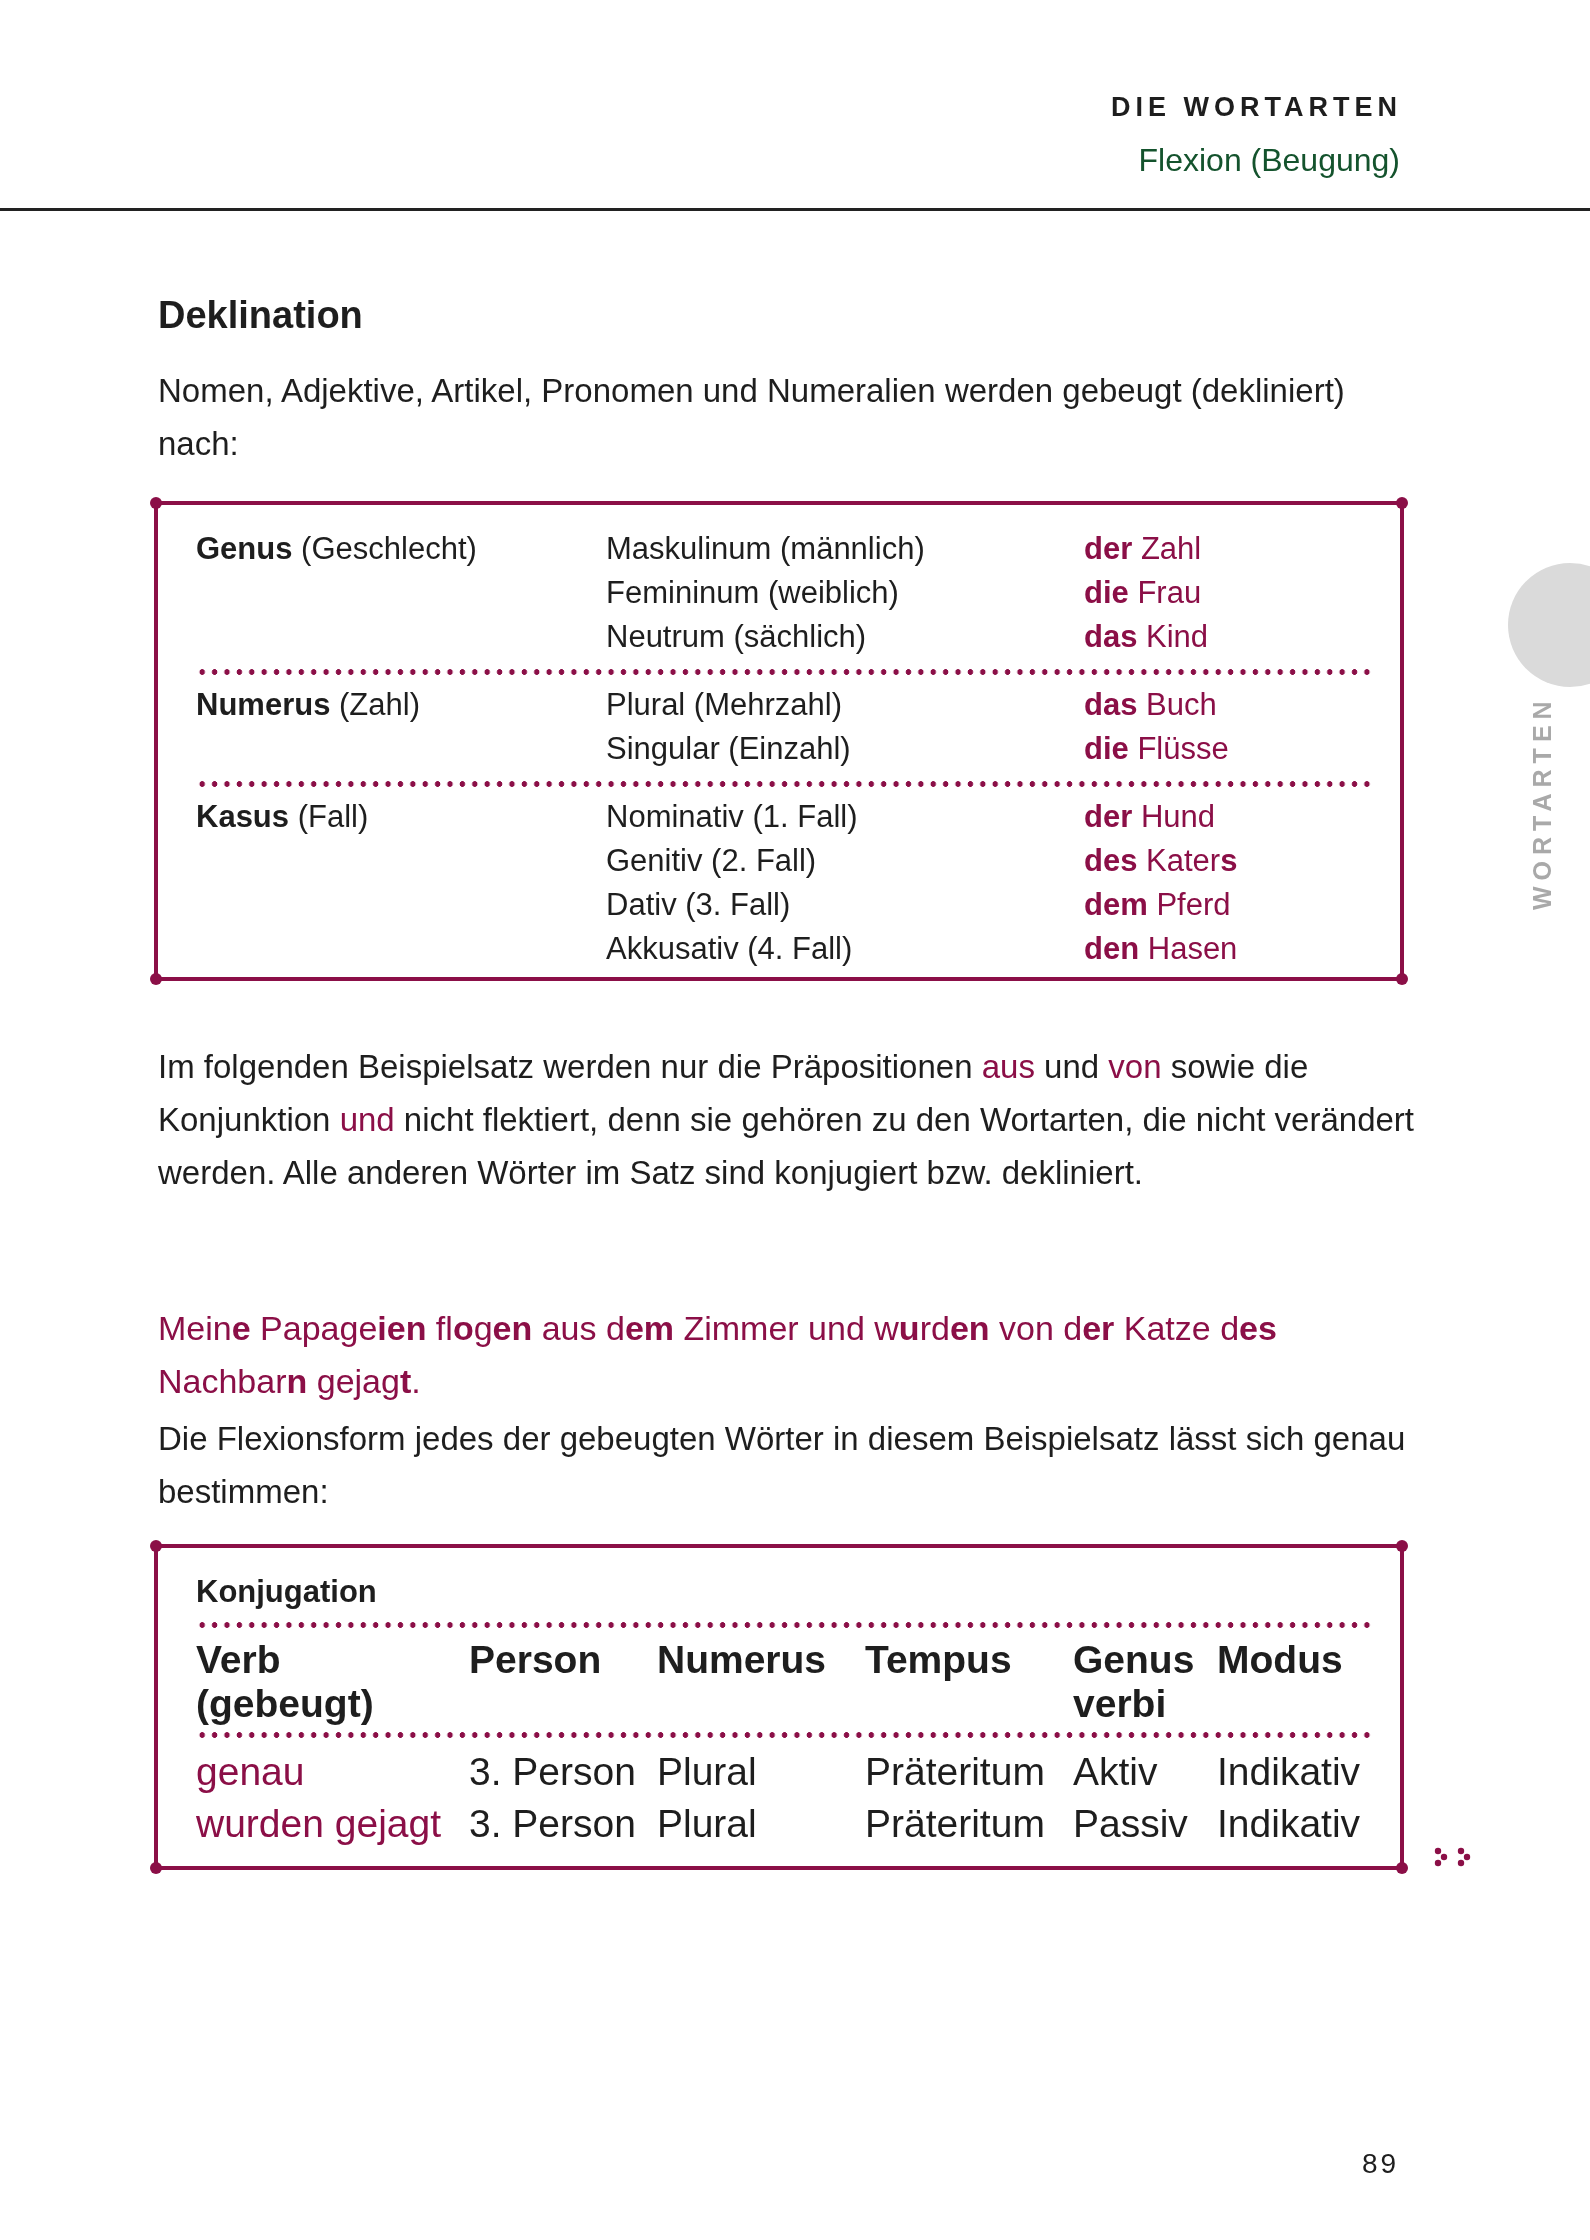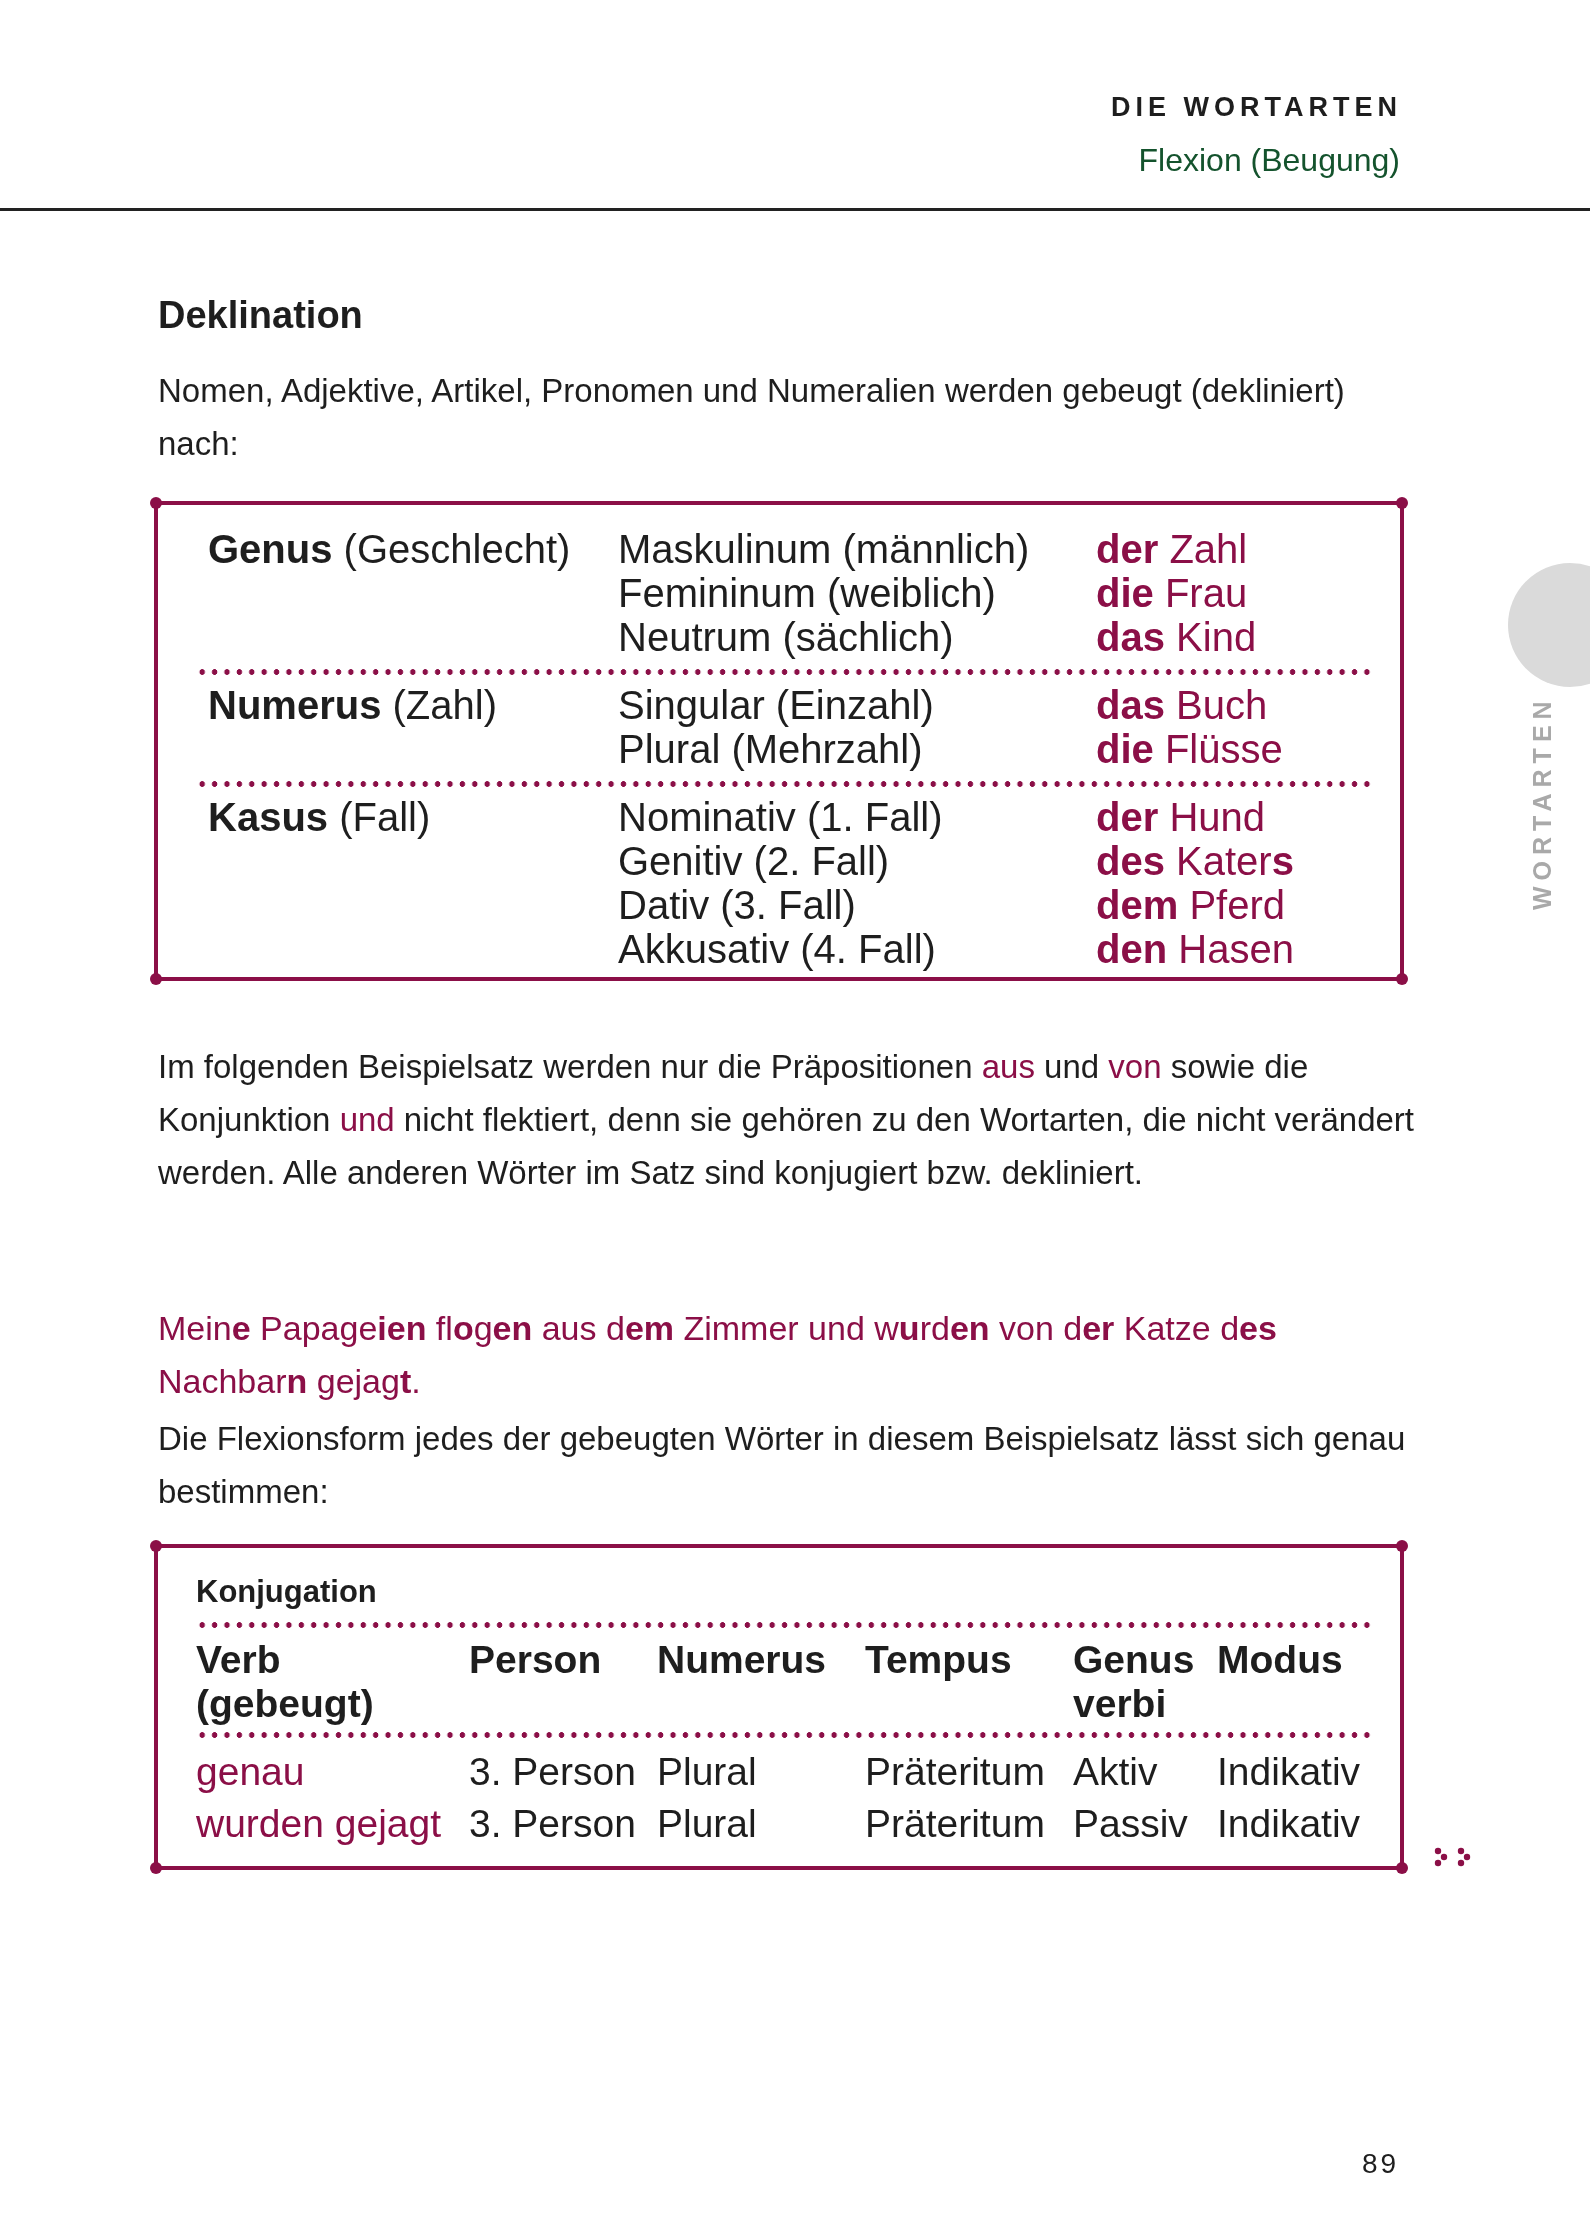--- a/index.html
+++ b/index.html
@@ -58,21 +58,21 @@
   .corner.br { right: -8px; bottom: -8px; }
 
   .dots {
     height: 6px; margin: 0;
     background-image: radial-gradient(circle, #8b0f47 2.6px, transparent 3px);
     background-size: 12.4px 6px; background-repeat: repeat-x;
   }
 
   #decl-box { left: 154px; top: 501px; width: 1250px; height: 480px; }
   .decl-inner { position: absolute; left: 38px; top: 22px; width: 1180px; }
-  .decl-group { display: flex; font-size: 40px; line-height: 44px; margin-left: 12px; }
+  .decl-group { display: flex; font-size: 31px; line-height: 44px; }
   .decl-group .c1 { width: 410px; }
   .decl-group .c2 { width: 478px; }
   .decl-group .c3 { color: #8b0f47; }
   .decl-group .row { display: block; white-space: nowrap; }
   .decl-sep { margin: 10px 0 8px 0; }
 
   #para2 { position: absolute; left: 158px; top: 1040px; width: 1260px; }
   #sentence {
     position: absolute; left: 158px; top: 1268px; width: 1260px;
     font-size: 34px; line-height: 53px; color: #8b0f47;
@@ -125,22 +125,22 @@
         <span class="row"><b>der</b> <span>Zahl</span></span>
         <span class="row"><b>die</b> <span>Frau</span></span>
         <span class="row"><b>das</b> <span>Kind</span></span>
       </div>
     </div>
     <div class="dots decl-sep"></div>
 
     <div class="decl-group">
       <div class="c1"><b>Numerus</b> <span>(Zahl)</span></div>
       <div class="c2">
+        <span class="row">Plural (Mehrzahl)</span>
         <span class="row">Singular (Einzahl)</span>
-        <span class="row">Plural (Mehrzahl)</span>
       </div>
       <div class="c3">
         <span class="row"><b>das</b> <span>Buch</span></span>
         <span class="row"><b>die</b> <span>Flüsse</span></span>
       </div>
     </div>
     <div class="dots decl-sep"></div>
 
     <div class="decl-group">
       <div class="c1"><b>Kasus</b> <span>(Fall)</span></div>

